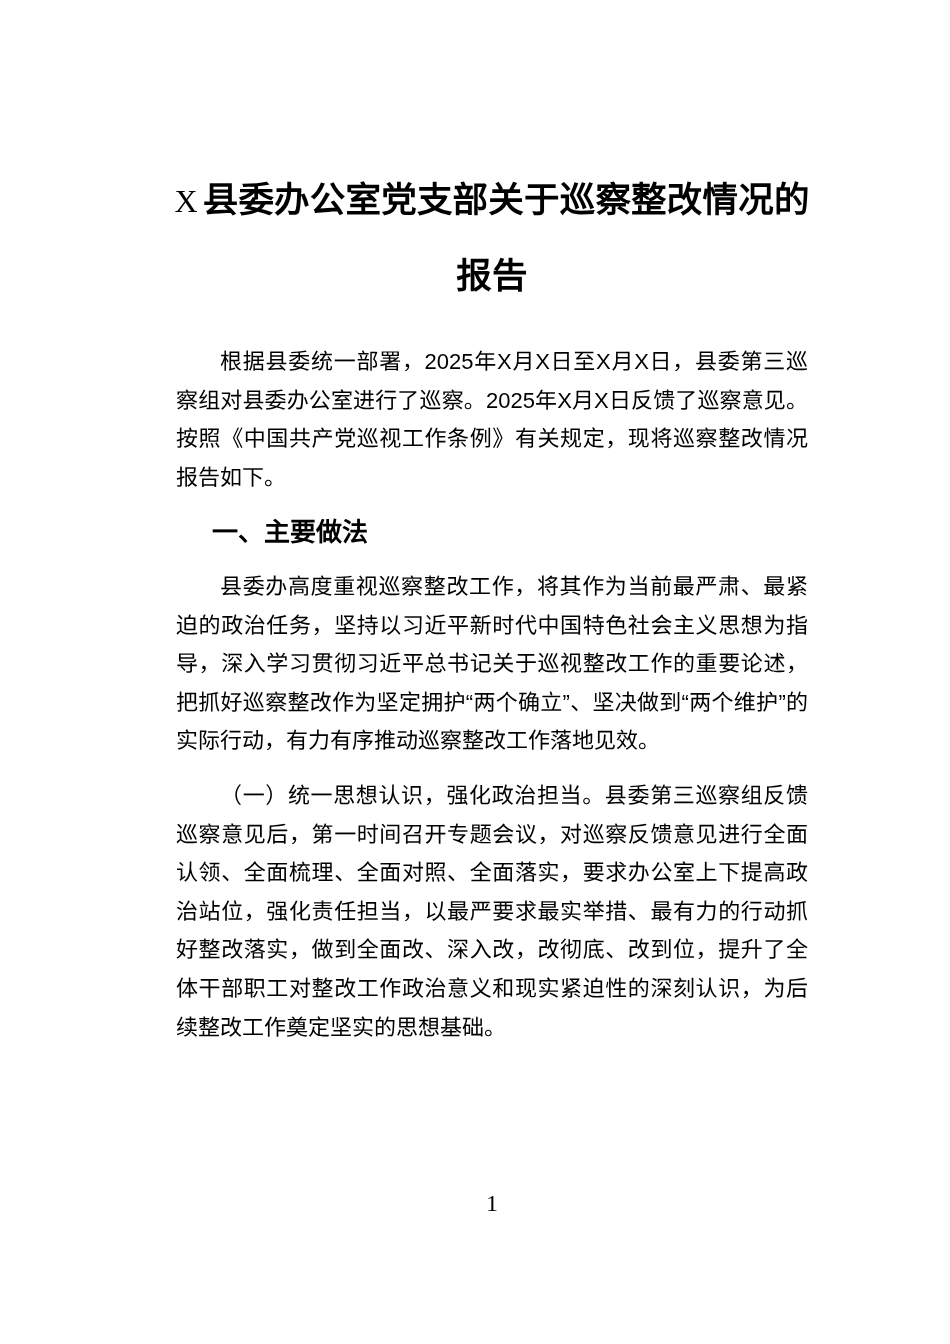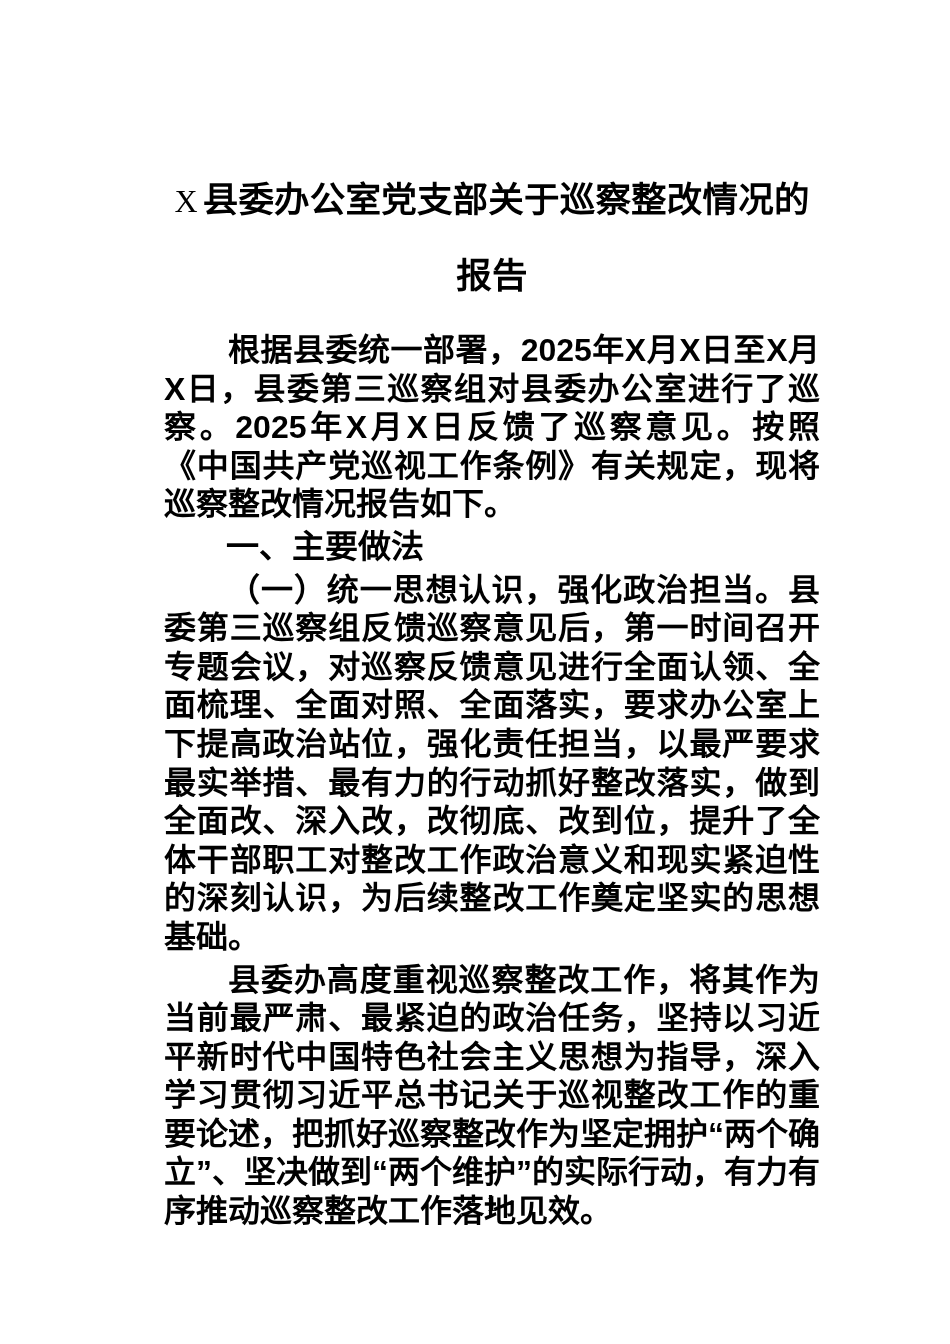--- a/index.html
+++ b/index.html
@@ -61,36 +61,36 @@
 
   
   .body-wrap {
     position: absolute;
     left: 0;
     top: 327px;
     width: 664px;
   }
 
   p.para {
-    margin: 4px;
+    margin: 16px;
     padding: 0;
-    font-size: 32px;
+    font-size: 22px;
     line-height: 38.6px;
     text-align: justify;
     text-justify: inter-ideograph;
     text-indent: 2em;
-    font-weight: 700;
+    font-weight: 400;
     word-break: break-all;
     letter-spacing: 0;
   }
 
   p.heading {
     margin: 0;
     padding: 0;
-    font-size: 33px;
+    font-size: 26px;
     line-height: 38.6px;
     text-indent: 2em;
     font-weight: 700;
     text-align: left;
   }
 
   
   .page-number {
     position: absolute;
     left: 0;
@@ -111,23 +111,23 @@
   <div class="content">
 
     <h1 class="doc-title"><span class="latin">X</span><span>县委办公室党支部关于巡察整改情况的报告</span></h1>
 
     <div class="body-wrap">
 
       <p class="para">根据县委统一部署，2025年X月X日至X月X日，县委第三巡察组对县委办公室进行了巡察。2025年X月X日反馈了巡察意见。按照《中国共产党巡视工作条例》有关规定，现将巡察整改情况报告如下。</p>
 
       <p class="heading">一、主要做法</p>
 
+      <p class="para">县委办高度重视巡察整改工作，将其作为当前最严肃、最紧迫的政治任务，坚持以习近平新时代中国特色社会主义思想为指导，深入学习贯彻习近平总书记关于巡视整改工作的重要论述，把抓好巡察整改作为坚定拥护“两个确立”、坚决做到“两个维护”的实际行动，有力有序推动巡察整改工作落地见效。</p>
+
       <p class="para">（一）统一思想认识，强化政治担当。县委第三巡察组反馈巡察意见后，第一时间召开专题会议，对巡察反馈意见进行全面认领、全面梳理、全面对照、全面落实，要求办公室上下提高政治站位，强化责任担当，以最严要求最实举措、最有力的行动抓好整改落实，做到全面改、深入改，改彻底、改到位，提升了全体干部职工对整改工作政治意义和现实紧迫性的深刻认识，为后续整改工作奠定坚实的思想基础。</p>
-
-      <p class="para">县委办高度重视巡察整改工作，将其作为当前最严肃、最紧迫的政治任务，坚持以习近平新时代中国特色社会主义思想为指导，深入学习贯彻习近平总书记关于巡视整改工作的重要论述，把抓好巡察整改作为坚定拥护“两个确立”、坚决做到“两个维护”的实际行动，有力有序推动巡察整改工作落地见效。</p>
 
 
     </div>
   </div>
 
   <div class="page-number">1</div>
 
 </div>
 
 </body></html>

